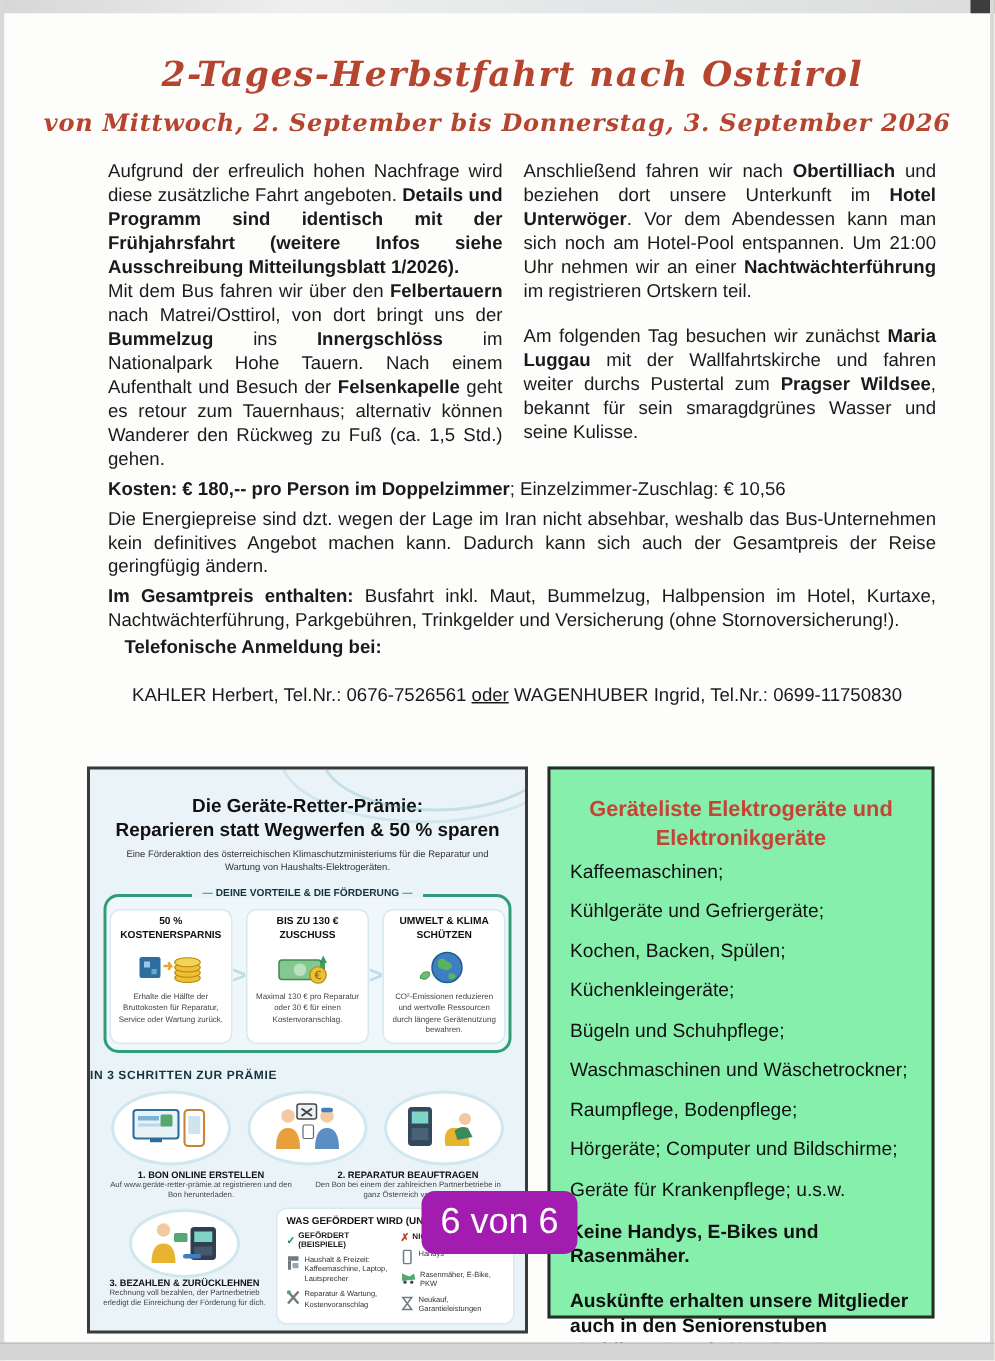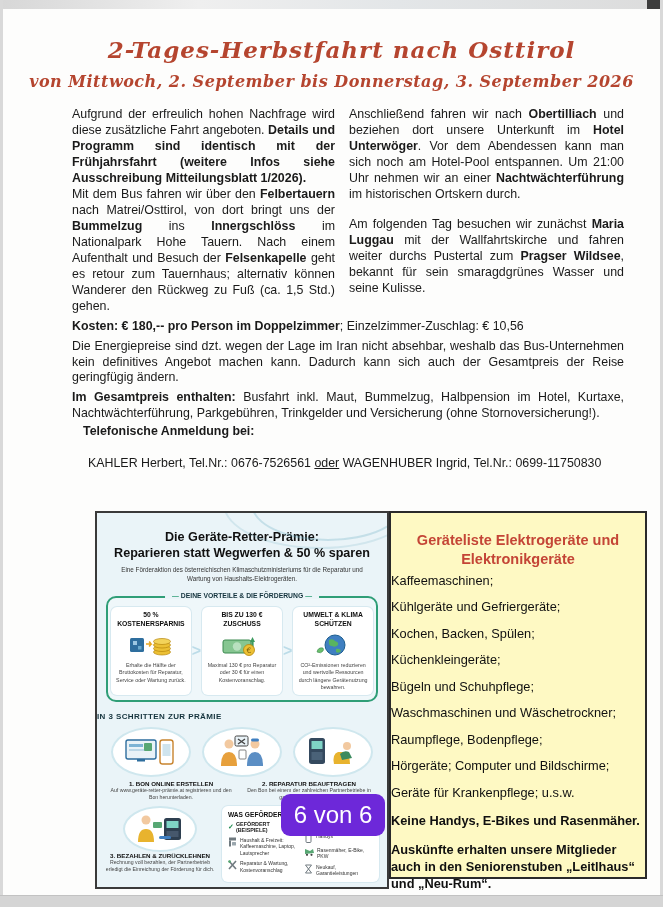--- a/index.html
+++ b/index.html
@@ -35,21 +35,21 @@
   u{text-decoration:underline;}
 
   .details p{text-align:justify;font-size:12.4px;line-height:15.5px;}
   .p-kosten{margin:5px 0 0;}
   .p-energie{margin:4.5px 0 0;}
   .p-gesamt{margin:4.5px 0 0;}
   .p-tel{margin:3px 11px 0;}
   .p-anmeldung{margin:16px;}
 
   
-  .boxes{position:absolute;top:502px;left:55px;display:flex;margin-left:37px;}
+  .boxes{position:absolute;top:502px;left:55px;display:flex;gap:13px;}
 
   
   .flyer{position:relative;width:294px;height:378px;border:2px solid #3a3a3a;
     background:#eaf4f8;box-sizing:border-box;overflow:hidden;}
   .flyer::before,.flyer::after{content:"";position:absolute;border-radius:50%;pointer-events:none;}
   .flyer::before{top:-46px;right:-18px;width:150px;height:70px;border:2px solid rgba(110,175,195,0.30);}
   .flyer::after{top:-54px;right:-30px;width:190px;height:86px;border:2px solid rgba(110,175,195,0.20);}
   .flyer-head{margin:16px 6px 0;text-align:center;font-weight:bold;font-size:12.6px;line-height:1.3;color:#101010;}
   .flyer-sub{margin:4px 22px 0;text-align:center;font-size:6.3px;line-height:1.4;color:#333;}
   .benefits{position:relative;margin:13px 9px 0;border:2px solid #2f9e77;border-radius:10px;
@@ -80,30 +80,30 @@
   .funding-head{font-size:6.6px;font-weight:bold;color:#101010;}
   .funding-cols{display:flex;gap:7px;margin-top:3px;}
   .fcol{flex:1;}
   .fcol-head{font-size:5.4px;font-weight:bold;display:flex;align-items:center;gap:2px;}
   .mark-ok{color:#1d8a4e;font-size:7px;}
   .mark-no{color:#c0392b;font-size:7px;}
   .fitem{display:flex;gap:3px;font-size:5px;color:#333;margin-top:4px;align-items:flex-start;line-height:1.3;}
   .fitem svg{flex:0 0 auto;}
 
   
-  .liste{width:258px;height:368px;border:2px solid #2a2a2a;background:#fef9c3;
-    box-sizing:border-box;padding:12px 0 0;}
+  .liste{width:258px;height:368px;border:2px solid #2a2a2a;background:#86efac;
+    box-sizing:border-box;padding:12px 13px 0;}
   .liste-title{margin:6px 0 4px;text-align:center;font-weight:bold;font-size:14.5px;
     line-height:1.3;color:#c44536;}
   .liste-item{font-size:12.8px;margin:0 0 11.5px;color:#101010;}
   .liste-note{font-size:12.8px;font-weight:bold;line-height:1.3;margin:13px 0 0;color:#101010;}
 
   
   .page-indicator{position:absolute;left:281px;top:794px;width:104px;height:42px;
-    background:#6d28d9;border-radius:9px;display:flex;align-items:center;justify-content:center;
+    background:#a21caf;border-radius:9px;display:flex;align-items:center;justify-content:center;
     color:#fff;font-size:24px;z-index:50;}
 </style>
 </head>
 <body>
 
 <div class="canvas">
   <div class="scan-edge-top"></div>
   <div class="scan-corner"></div>
   <div class="scan-edge-left"></div>
   <div class="scan-edge-right"></div>
@@ -112,21 +112,21 @@
     <div class="title">2-Tages-Herbstfahrt nach Osttirol</div>
     <div class="subtitle">von Mittwoch, 2. September bis Donnerstag, 3. September 2026</div>
 
     <div class="text-wrap">
       <div class="cols">
         <div class="col-left">
           <p><span>Aufgrund der erfreulich hohen Nachfrage wird diese zusätzliche Fahrt angeboten. </span><b>Details und Programm sind identisch mit der Frühjahrsfahrt (weitere Infos siehe Ausschreibung Mitteilungsblatt 1/2026).</b></p>
           <p><span>Mit dem Bus fahren wir über den </span><b>Felbertauern</b><span> nach Matrei/Osttirol, von dort bringt uns der </span><b>Bummelzug</b><span> ins </span><b>Innergschlöss</b><span> im Nationalpark Hohe Tauern. Nach einem Aufenthalt und Besuch der </span><b>Felsenkapelle</b><span> geht es retour zum Tauernhaus; alternativ können Wanderer den Rückweg zu Fuß (ca. 1,5 Std.) gehen.</span></p>
         </div>
         <div class="col-right">
-          <p><span>Anschließend fahren wir nach </span><b>Obertilliach</b><span> und beziehen dort unsere Unterkunft im </span><b>Hotel Unterwöger</b><span>. Vor dem Abendessen kann man sich noch am Hotel-Pool entspannen. Um 21:00 Uhr nehmen wir an einer </span><b>Nachtwächterführung</b><span> im historischen Ortskern durch.</span></p>
+          <p><span>Anschließend fahren wir nach </span><b>Obertilliach</b><span> und beziehen dort unsere Unterkunft im </span><b>Hotel Unterwöger</b><span>. Vor dem Abendessen kann man sich noch am Hotel-Pool entspannen. Um 21:00 Uhr nehmen wir an einer </span><b>Nachtwächterführung</b><span> im registrieren Ortskern teil.</span></p>
           <p><span>Am folgenden Tag besuchen wir zunächst </span><b>Maria Luggau</b><span> mit der Wallfahrtskirche und fahren weiter durchs Pustertal zum </span><b>Pragser Wildsee</b><span>, bekannt für sein smaragdgrünes Wasser und seine Kulisse.</span></p>
         </div>
       </div>
 
       <div class="details">
         <p class="p-kosten"><b>Kosten: € 180,-- pro Person im Doppelzimmer</b><span>; Einzelzimmer-Zuschlag: € 10,56</span></p>
         <p class="p-energie"><span>Die Energiepreise sind dzt. wegen der Lage im Iran nicht absehbar, weshalb das Bus-Unternehmen kein definitives Angebot machen kann. Dadurch kann sich auch der Gesamtpreis der Reise geringfügig ändern.</span></p>
         <p class="p-gesamt"><b>Im Gesamtpreis enthalten:</b><span> Busfahrt inkl. Maut, Bummelzug, Halbpension im Hotel, Kurtaxe, Nachtwächterführung, Parkgebühren, Trinkgelder und Versicherung (ohne Stornoversicherung!).</span></p>
         <p class="p-tel"><b>Telefonische Anmeldung bei:</b></p>
         <p class="p-anmeldung"><span>KAHLER Herbert, Tel.Nr.: 0676-7526561 </span><u>oder</u><span>  WAGENHUBER Ingrid, Tel.Nr.: 0699-11750830</span></p>

